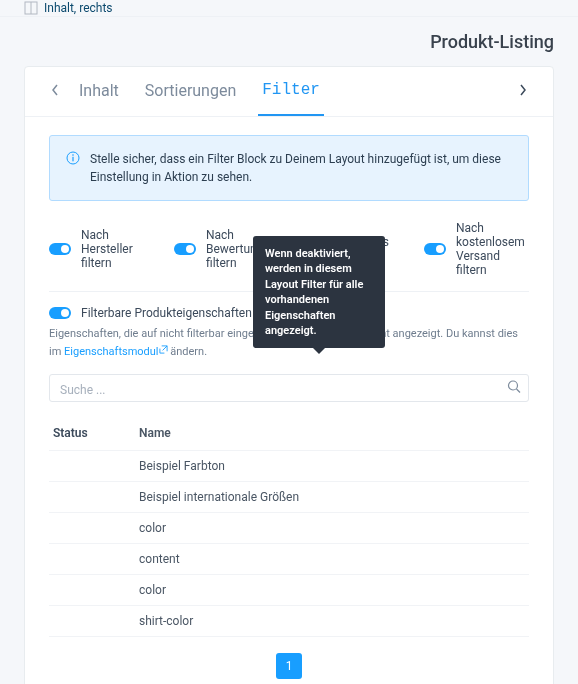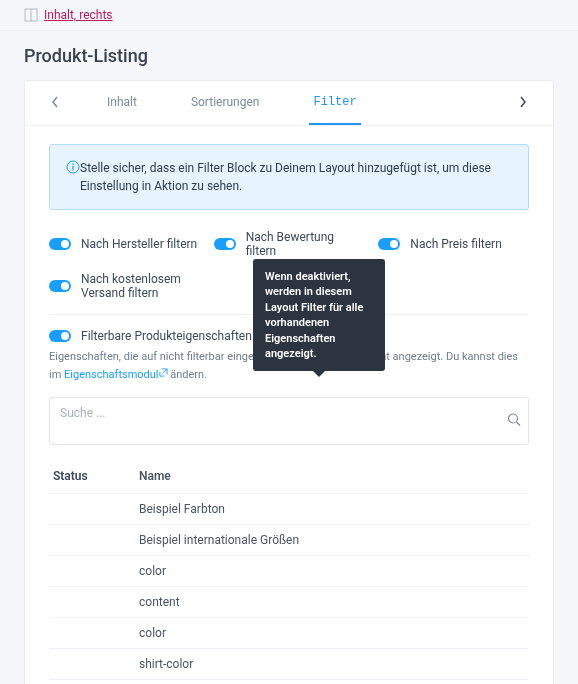--- a/index.html
+++ b/index.html
@@ -1,47 +1,47 @@
 <!DOCTYPE html>
 <html><head>
 <meta charset="utf-8">
 <style>
   * { box-sizing: border-box; margin: 0; padding: 0; font-family: -apple-system, BlinkMacSystemFont, "Segoe UI", Roboto, sans-serif; }
   body { background: #f5f7fa; color: #333; font-size: 13px; }
   .container { width: 578px; min-height: 684px; padding: 0; }
-  .breadcrumb { display: flex; align-items: center; gap: 6px; padding: 8px 24px; color: #be185d; font-size: 12px; border-bottom: 1px solid #eef1f5; text-decoration: underline; }
+  .breadcrumb { display: flex; align-items: center; gap: 6px; padding: 1px 24px; color: #0c4a6e; font-size: 12px; border-bottom: 1px solid #eef1f5; }
   .breadcrumb-icon { width: 14px; height: 14px; display:inline-block; }
-  .page-title { font-size: 18px; font-weight: 500; color: #39424d; padding: 14px 24px; }
+  .page-title { font-size: 18px; font-weight: 500; color: #39424d; padding: 14px 24px; text-align: right; }
   .card { background: #fff; margin: 0 24px 24px; border: 1px solid #e8ecef; border-radius: 4px; padding: 0; }
   .tabs-wrap { display: flex; align-items: center; border-bottom: 1px solid #eef1f5; padding: 0 18px; }
   .tab-nav-chev { color: #7d8b9c; cursor: pointer; padding: 8px; }
   .tabs { display: flex; gap: 18px; flex: 1; margin-left: 8px; }
-  .tab { padding: 14px 4px; color: #7d8b9c; font-size: 12px; cursor: pointer; border-bottom: 2px solid transparent; margin-left: 28px; }
+  .tab { padding: 14px 4px; color: #7d8b9c; font-size: 16px; cursor: pointer; border-bottom: 2px solid transparent; }
   .tab.active { color: #2196f3; border-bottom-color: #2196f3; font-weight: 500; font-family: Liberation Mono, monospace; }
   .card-inner { padding: 18px 24px; }
-  .alert { display: flex; background: #e7f3fe; border: 1px solid #b1dbff; border-radius: 3px; padding: 14px 16px; color: #2c3e50; font-size: 12px; line-height: 1.5; margin-bottom: 20px; }
+  .alert { display: flex; gap: 10px; background: #e7f3fe; border: 1px solid #b1dbff; border-radius: 3px; padding: 14px 16px; color: #2c3e50; font-size: 12px; line-height: 1.5; margin-bottom: 20px; }
   .alert-icon { flex: none; width: 14px; height: 14px; margin-top: 1px; }
   .alert-icon svg { display:block; }
-  .toggle-grid { display: grid; grid-template-columns: 1fr 1fr 1fr; gap: 14px; margin-bottom: 14px; }
+  .toggle-grid { display: grid; grid-template-columns: 1fr 1fr 1fr 1fr; gap: 20px; margin-bottom: 14px; }
   .toggle-row { display: flex; align-items: center; gap: 10px; }
   .toggle { width: 22px; height: 12px; background: #189eff; border-radius: 10px; position: relative; flex: none; cursor: pointer; }
   .toggle.off { background: #d0d5dc; }
   .toggle .knob { position: absolute; width: 8px; height: 8px; background: #fff; border-radius: 50%; top: 2px; right: 2px; }
   .toggle.off .knob { left: 2px; right: auto; }
   .toggle-label { font-size: 12px; color: #3c4a5b; }
   .divider { height: 1px; background: #eef1f5; margin: 14px 0; }
   .section-row { display: flex; align-items: center; gap: 10px; position: relative; }
   .help-icon { width: 14px; height: 14px; border-radius: 50%; background: #189eff; color: #fff; font-size: 9px; display: flex; align-items: center; justify-content: center; cursor: pointer; flex:none; }
   .tooltip { position: absolute; background: #2c3440; color: #fff; padding: 10px 12px; font-size: 11px; border-radius: 3px; width: 132px; line-height: 1.4; left: 204px; top: -70px; z-index: 10; font-weight: 600; }
   .tooltip::after { content: ""; position: absolute; bottom: -6px; left: 50%; transform: translateX(-50%); border: 6px solid transparent; border-top-color: #2c3440; border-bottom: none; }
   .hint-text { font-size: 11px; color: #6f7d8e; margin-top: 6px; line-height: 1.5; }
   .hint-text a { color: #189eff; text-decoration: none; }
   .ext-icon { width: 9px; height: 9px; display: inline-block; vertical-align: 1px; }
   .search-wrap { position: relative; margin-top: 14px; }
-  .search-input { width: 100%; padding: 8px 34px 24px 10px; border: 1px solid #e3e7ec; border-radius: 3px; font-size: 12px; color: #333; }
+  .search-input { width: 100%; padding: 8px 34px 4px 10px; border: 1px solid #e3e7ec; border-radius: 3px; font-size: 12px; color: #333; }
   .search-input::placeholder { color: #a7b0bc; }
   .search-btn { position: absolute; right: 8px; top: 50%; transform: translateY(-50%); color: #7d8b9c; }
   .table { width: 100%; margin-top: 14px; }
   .table-head, .table-row { display: flex; align-items: center; border-bottom: 1px solid #f1f3f6; }
   .table-head { font-weight: 600; font-size: 12px; color: #3c4a5b; padding: 10px 0; }
   .table-row { padding: 8px 0; }
   .col-status { width: 90px; padding-left: 4px; }
   .col-name { flex: 1; font-size: 12px; color: #4a5664; }
   .pagination { display: flex; gap: 4px; justify-content: center; margin-top: 16px; align-items: center; }
   .page-btn { width: 26px; height: 26px; border-radius: 3px; display: flex; align-items: center; justify-content: center; color: #6f7d8e; font-size: 12px; cursor: pointer; }

